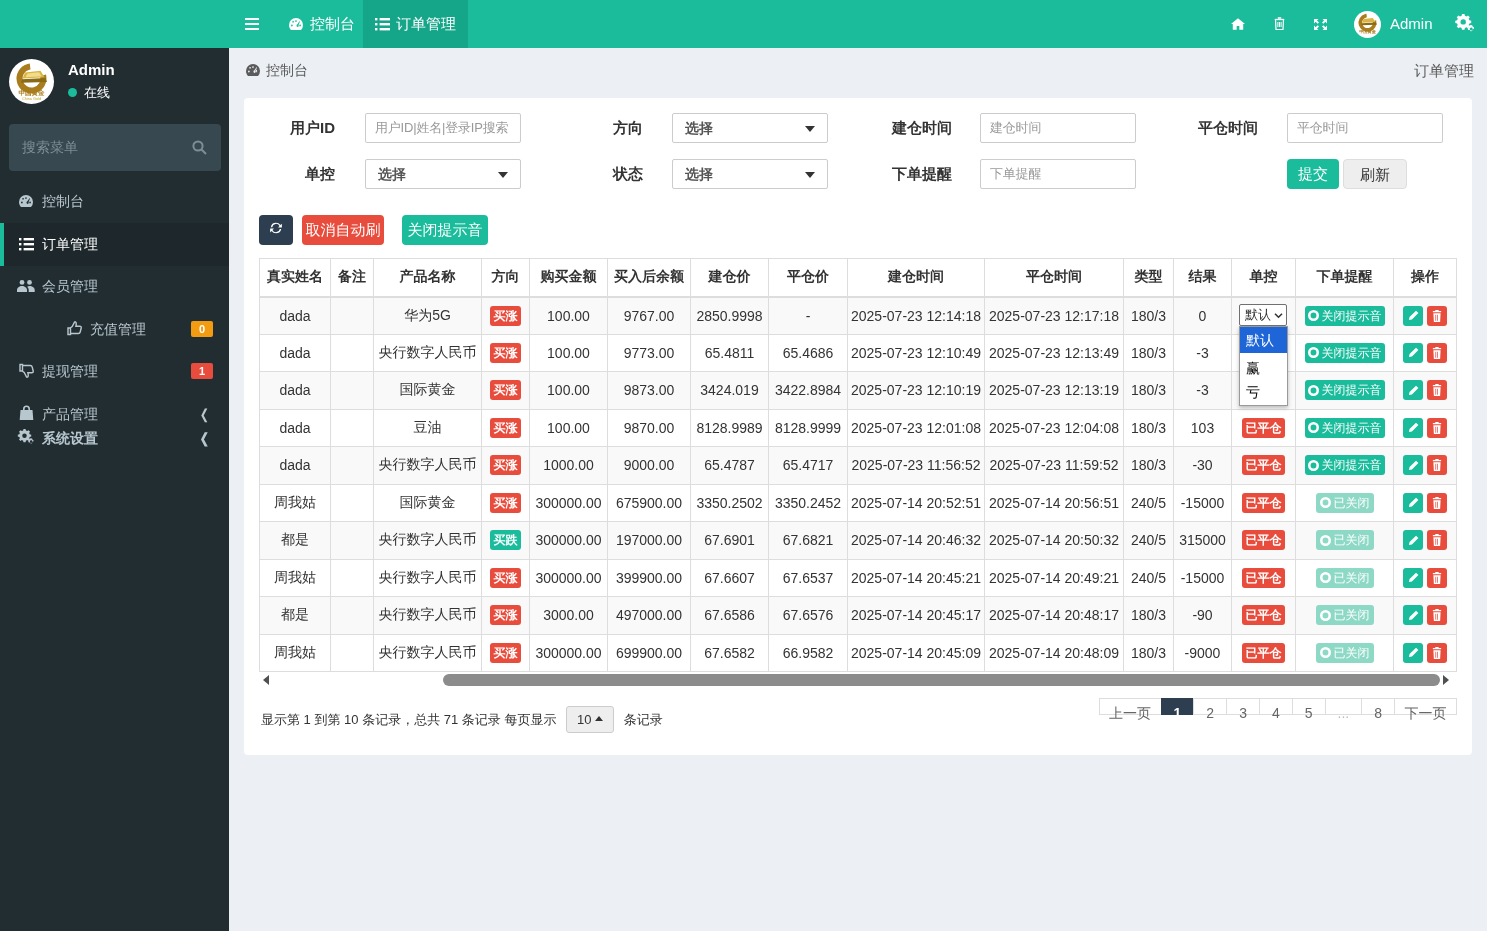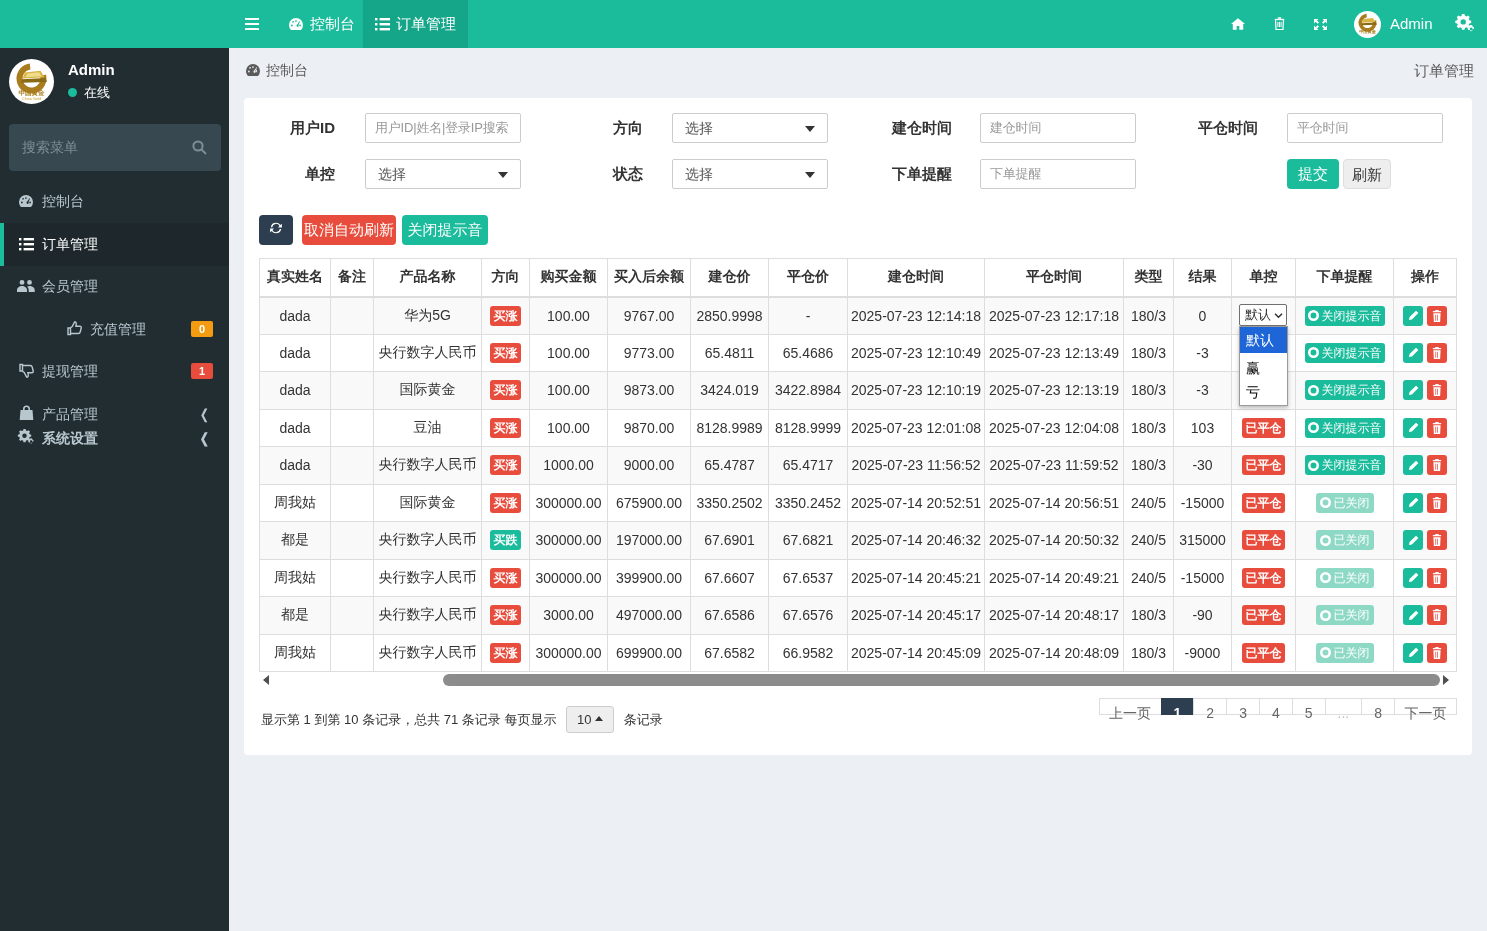--- a/index.html
+++ b/index.html
@@ -28,21 +28,21 @@
 .mitem.active{background:#1e282c;color:#fff;border-left:4px solid #1abc9c;}
 .mitem.active .mi{margin-left:13px;}
 .badge{position:absolute;right:16px;top:13px;min-width:22px;height:16px;border-radius:2px;color:#fff;font-size:11px;font-weight:bold;text-align:center;line-height:16px;padding:0 4px;}
 .chev{position:absolute;right:20px;top:0;color:#b8c7ce;font-size:11px;transform:scaleY(1.25);}
 #crumb{position:absolute;left:245px;top:62px;color:#5b5b5b;font-size:14px;}
 #crumbR{position:absolute;right:13px;top:62px;color:#5b5b5b;font-size:15px;}
 #panel{position:absolute;left:244px;top:98px;width:1228px;height:657px;background:#fff;border-radius:4px;}
 
 .flabel{position:absolute;height:30px;line-height:30px;font-weight:bold;color:#333;font-size:15px;text-align:right;white-space:nowrap;}
 .finput{position:absolute;height:30px;border:1px solid #ccc;border-radius:2px;background:#fff;color:#999;font-size:13px;line-height:28px;padding-left:9px;white-space:nowrap;overflow:hidden;letter-spacing:-0.2px;}
-.fselect{position:absolute;height:30px;border:1px solid #ccc;border-radius:2px;background:#fff;color:#555;font-size:14px;line-height:28px;padding-left:12px;}
+.fselect{position:absolute;height:30px;border:1px solid #ccc;border-radius:2px;background:#fff;color:#555;font-size:14px;line-height:28px;padding-left:12px;font-weight:bold;}
 .fselect:after{content:"";position:absolute;right:12px;top:12px;border-left:5px solid transparent;border-right:5px solid transparent;border-top:6px solid #333;}
 .btn{display:inline-block;border-radius:4px;color:#fff;font-size:15px;text-align:center;}
 
 #tblwrap{position:absolute;left:15px;top:160px;}
 table{border-collapse:collapse;table-layout:fixed;}
 th,td{border:1px solid #ddd;text-align:center;font-size:14px;color:#333;padding:0;height:37.5px;}
 th{font-weight:bold;border-bottom:2px solid #ddd;height:38px;}
 tr.odd td{background:#f9f9f9;}
 .rbadge{display:inline-block;background:#e74c3c;color:#fff;font-size:12px;line-height:14px;border-radius:3px;padding:3px 3.5px;font-weight:bold;}
 .gbadge{display:inline-block;background:#1abc9c;color:#fff;font-size:12px;line-height:14px;border-radius:3px;padding:3px 3.5px;font-weight:bold;}
@@ -165,28 +165,28 @@
   <div class="flabel" style="left:870px;top:15px;width:144px;">平仓时间</div>
   <div class="finput" style="left:1043px;top:15px;width:156px;">平仓时间</div>
 
   <div class="flabel" style="left:0px;top:61px;width:91px;">单控</div>
   <div class="fselect" style="left:121px;top:61px;width:156px;">选择</div>
   <div class="flabel" style="left:300px;top:61px;width:99px;">状态</div>
   <div class="fselect" style="left:428px;top:61px;width:156px;">选择</div>
   <div class="flabel" style="left:560px;top:61px;width:148px;">下单提醒</div>
   <div class="finput" style="left:736px;top:61px;width:156px;">下单提醒</div>
   <div class="btn" style="position:absolute;left:1043px;top:61px;width:52px;height:30px;line-height:30px;background:#1abc9c;">提交</div>
-  <div class="btn" style="position:absolute;left:1099px;top:61px;width:48px;height:30px;line-height:30px;background:#eee;border:1px solid #ddd;color:#333;">刷新</div>
+  <div class="btn" style="position:absolute;left:1099px;top:61px;width:64px;height:30px;line-height:30px;background:#eee;border:1px solid #ddd;color:#333;">刷新</div>
 
   <div class="btn" style="position:absolute;left:15px;top:117px;width:34px;height:30px;line-height:30px;background:#2c3e50;">
     <svg width="14" height="14" viewBox="0 0 16 16" fill="#fff">
         <path d="M8 2a6 6 0 0 1 5 2.7L14.7 3v4.4h-4.4L12 5.7A4.4 4.4 0 0 0 3.7 7H2.1A6 6 0 0 1 8 2zM8 14a6 6 0 0 1-5-2.7L1.3 13V8.6h4.4L4 10.3A4.4 4.4 0 0 0 12.3 9h1.6A6 6 0 0 1 8 14z"></path>
       </svg>
   </div>
-  <div class="btn" style="position:absolute;left:58px;top:117px;width:94px;height:30px;line-height:30px;background:#e74c3c;">取消自动刷新</div>
+  <div class="btn" style="position:absolute;left:58px;top:117px;width:82px;height:30px;line-height:30px;background:#e74c3c;">取消自动刷新</div>
   <div class="btn" style="position:absolute;left:158px;top:117px;width:86px;height:30px;line-height:30px;background:#1abc9c;">关闭提示音</div>
   <div id="tblwrap">
   <table>
     <colgroup>
           <col style="width:71px">
           <col style="width:43px">
           <col style="width:108px">
           <col style="width:48px">
           <col style="width:78px">
           <col style="width:83px">

